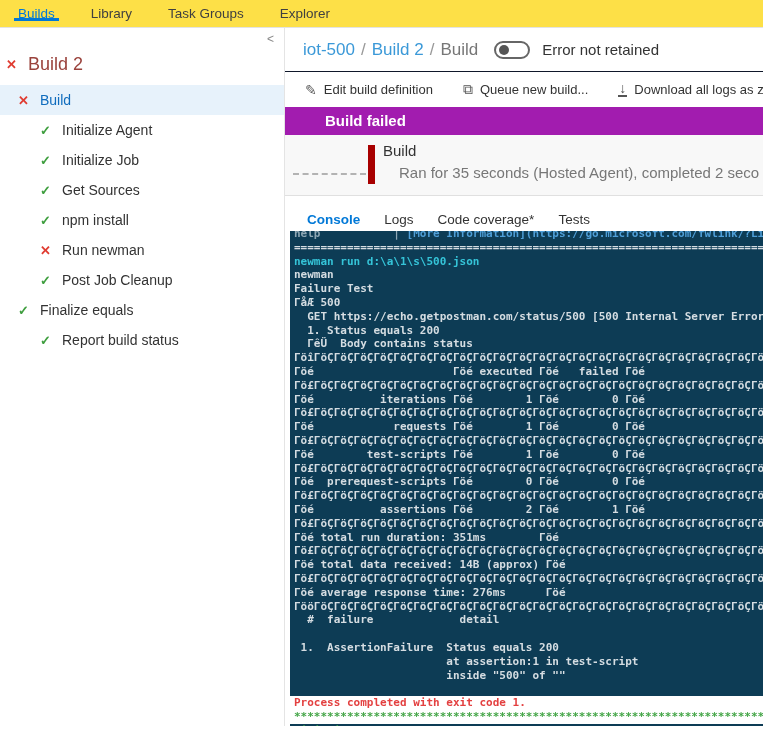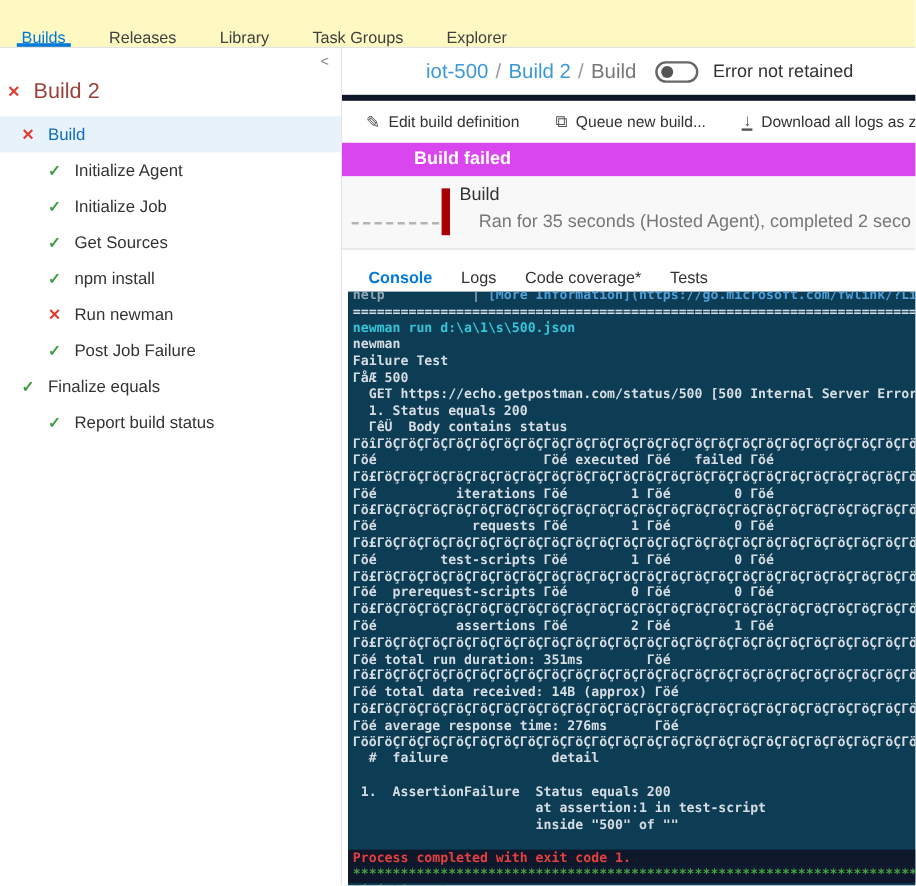--- a/index.html
+++ b/index.html
@@ -1,21 +1,21 @@
 <!DOCTYPE html>
 <html><head>
 <meta charset="utf-8">
 <style>
   * { margin:0; padding:0; box-sizing:border-box; }
   html,body { width:763px; height:738px; overflow:hidden; background:#fff;
     font-family:"Liberation Sans", sans-serif; color:#333; }
 
   
-  .topnav { height:40px; border-bottom:1px solid #e3e3e3; display:flex;
-    align-items:flex-end; padding-left:14px; background:#fef9c3; }
+  .topnav { height:28px; border-bottom:1px solid #e3e3e3; display:flex;
+    align-items:center; padding-left:14px; background:#fde047; }
   .topnav .navitem { font-size:13.5px; color:#404040; display:flex; align-items:center;
     padding:0 4px; margin-right:28px; cursor:pointer; position:relative; }
   .topnav .navitem.active { color:#0078d7; }
   .topnav .navitem.active::after { content:""; position:absolute; left:0; right:0;
     bottom:0; height:3px; background:#0078d7; }
 
   .layout { display:flex; height:698px; }
 
   
   .sidebar { width:285px; flex:0 0 285px; position:relative; border-right:1px solid #e4e4e4; }
@@ -28,40 +28,40 @@
   .steprow .ico { width:22px; text-align:left; }
   .lvl1 { padding-left:18px; }
   .lvl2 { padding-left:40px; }
   .steprow.selected { background:#e7f2fb; color:#0f6cbd; }
   .ico.fail { color:#e03c31; font-weight:bold; font-size:13px; }
   .ico.ok   { color:#3f9e3f; font-weight:bold; font-size:13px; }
 
   
   .main { flex:1; display:flex; flex-direction:column; min-width:0; }
   .crumbrow { height:44px; display:flex; align-items:center; padding-left:18px;
-    border-bottom:5px solid #0f172a;justify-content:center; }
+    border-bottom:1px solid #0f172a; }
   .crumb { font-size:17px; }
   .crumb .lnk { color:#3b99d8; cursor:pointer; }
   .crumb .sep { color:#999; padding:0 6px; }
   .crumb .cur { color:#777; }
   .toggle { margin-left:16px; width:36px; height:18px; border:2px solid #666;
     border-radius:10px; position:relative; cursor:pointer; background:#fff; flex:0 0 auto; }
   .toggle .knob { position:absolute; left:3px; top:2px; width:10px; height:10px;
     border-radius:50%; background:#555; }
   .togglelbl { margin-left:12px; font-size:15px; color:#333; white-space:nowrap; }
 
   .toolbar { height:35px; display:flex; align-items:center; padding-left:20px; gap:30px; }
   .tbtn { display:flex; align-items:center; gap:7px; font-size:13px; color:#333;
     cursor:pointer; white-space:nowrap; }
   .tbtn .tico { color:#555; font-size:14px; }
   .dlico { display:inline-block; border-bottom:2px solid #555; line-height:11px;
     padding:0 1px 1px 1px; font-size:13px; }
 
-  .banner { height:28px; background:#d946ef; color:#fff; font-weight:bold;
-    font-size:15px; line-height:28px; padding-left:60px; }
+  .banner { height:28px; background:#a21caf; color:#fff; font-weight:bold;
+    font-size:15px; line-height:28px; padding-left:40px; }
 
   .summary { height:61px; background:#f8f8f8; border-bottom:1px solid #e0e0e0;
     position:relative; overflow:hidden; }
   .dashline { position:absolute; left:8px; top:38px; width:73px;
     border-top:2px dashed #b3b3b3; }
   .redbar { position:absolute; left:83px; top:10px; width:7px; height:39px; background:#a80000; }
   .sumtitle { position:absolute; left:98px; top:7px; font-size:15px; color:#333; }
   .sumsub { position:absolute; left:114px; top:29px; font-size:15px; color:#777; white-space:nowrap; }
 
   .tabs { height:35px; display:flex; align-items:center; padding-left:22px; gap:24px; }
@@ -70,30 +70,29 @@
 
   
   .console { flex:1; margin-left:5px; background:#0d3c55; overflow:hidden;
     position:relative; }
   .console pre { margin-top:-4px; font-family:"DejaVu Sans Mono", monospace;
     font-size:11px; line-height:13.8px; font-weight:bold; color:#d5dde2; }
   .ln { white-space:pre; padding-left:4px; height:13.8px; overflow:hidden; }
   .ln.cyan { color:#35c4d8; }
   .ln.dim { color:#8fa8b5; }
   .ln.green { color:#44a547; }
-  .ln.bgblack { background:#0f172a; }
+  .ln.bgblack { background:#ffffff; }
   .ln.err { color:#e34040; }
   .ln .linkpart { color:#4f9fd8; }
 </style>
 </head>
 <body>
 
 <div class="topnav">
   <div class="navitem active">Builds</div>
-  <div class="navitem">Releases</div>
   <div class="navitem">Library</div>
   <div class="navitem">Task Groups</div>
   <div class="navitem">Explorer</div>
 </div>
 
 <div class="layout">
 
   <div class="sidebar">
     <div class="collapse">&lt;</div>
 
@@ -121,21 +120,21 @@
     <div class="steprow lvl2">
       <span class="ico ok">✓</span>
       <span>npm install</span>
     </div>
     <div class="steprow lvl2">
       <span class="ico fail">✕</span>
       <span>Run newman</span>
     </div>
     <div class="steprow lvl2">
       <span class="ico ok">✓</span>
-      <span>Post Job Failure</span>
+      <span>Post Job Cleanup</span>
     </div>
     <div class="steprow lvl1">
       <span class="ico ok">✓</span>
       <span>Finalize equals</span>
     </div>
     <div class="steprow lvl2">
       <span class="ico ok">✓</span>
       <span>Report build status</span>
     </div>
   </div>

